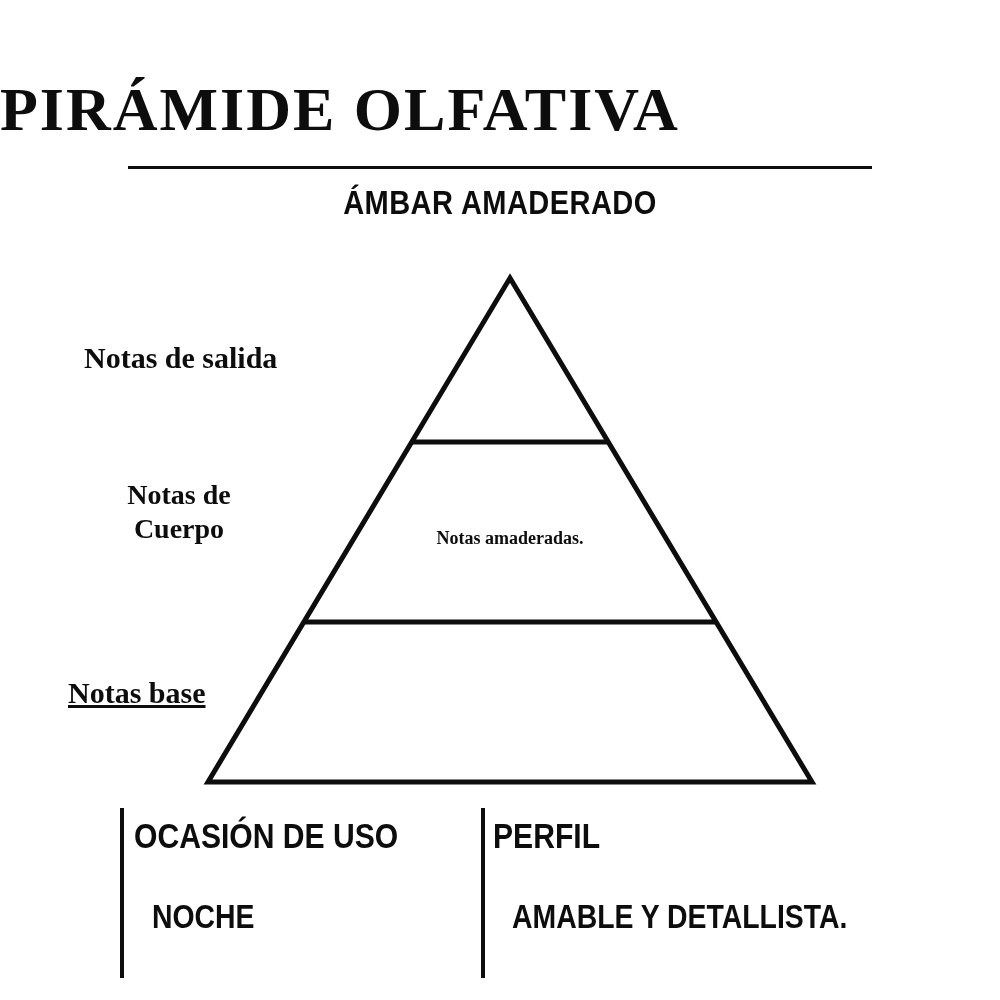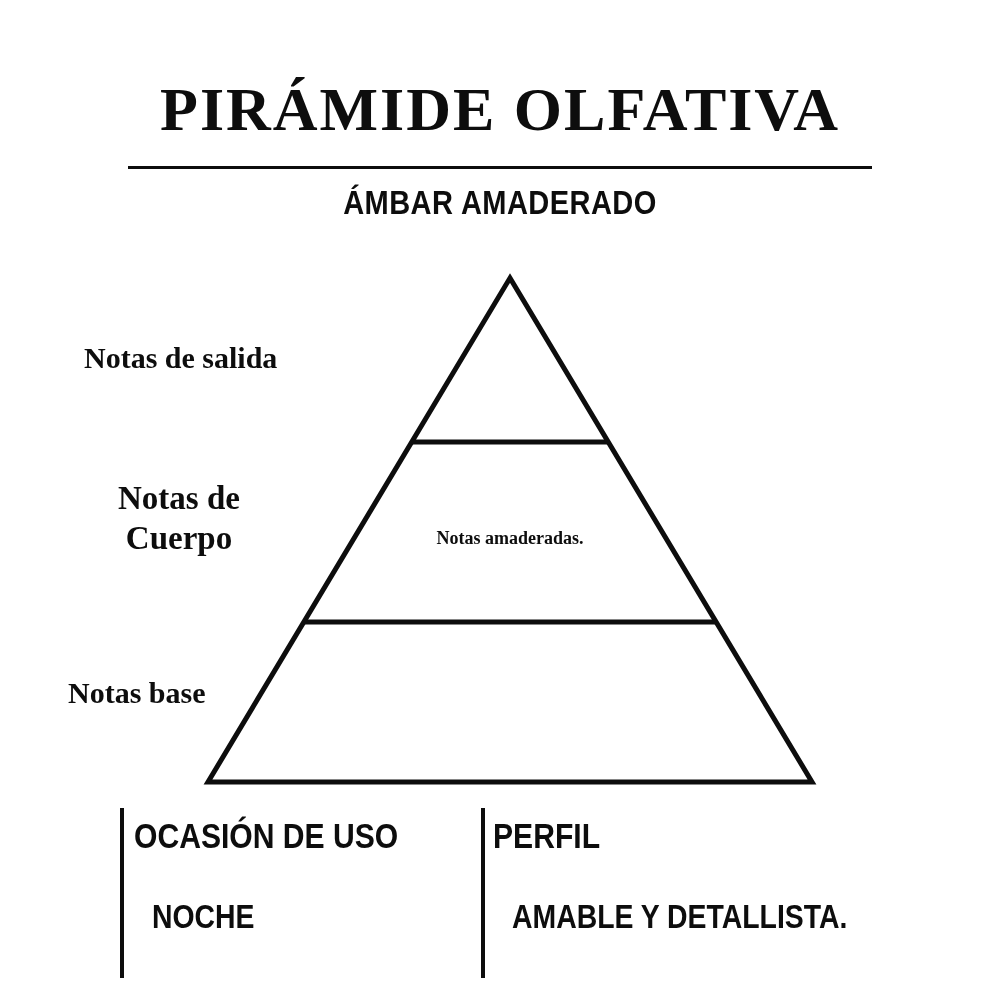--- a/index.html
+++ b/index.html
@@ -15,21 +15,21 @@
     font-family: "Liberation Serif", serif;
     color: #0d0d0d;
   }
 
   
   #title {
     position: absolute;
     top: 78px;
     left: 0;
     width: 1000px;
-    text-align: center;
+    text-align: left;
     font-family: "Liberation Serif", serif;
     font-weight: bold;
     font-size: 62px;
     letter-spacing: 2px;
     line-height: 1;
     white-space: nowrap;
   }
   #title-rule {
     position: absolute;
     top: 166px;
@@ -90,29 +90,30 @@
   #label-salida {
     left: 84px;
     top: 340px;
     font-size: 30px;
     white-space: nowrap;
     text-align: center;
   }
   #label-cuerpo {
     left: 84px;
     top: 478px;
-    font-size: 33px;
+    font-size: 28px;
     width: 190px;
     text-align: center;
   }
   #label-base {
     left: 68px;
     top: 675px;
     font-size: 30px;
     white-space: nowrap;
+    text-decoration: underline;
   }
 
   
   #bottom {
     position: absolute;
     left: 0;
     top: 782px;
     width: 960px;
     height: 180px;
     margin-top: 26px;

